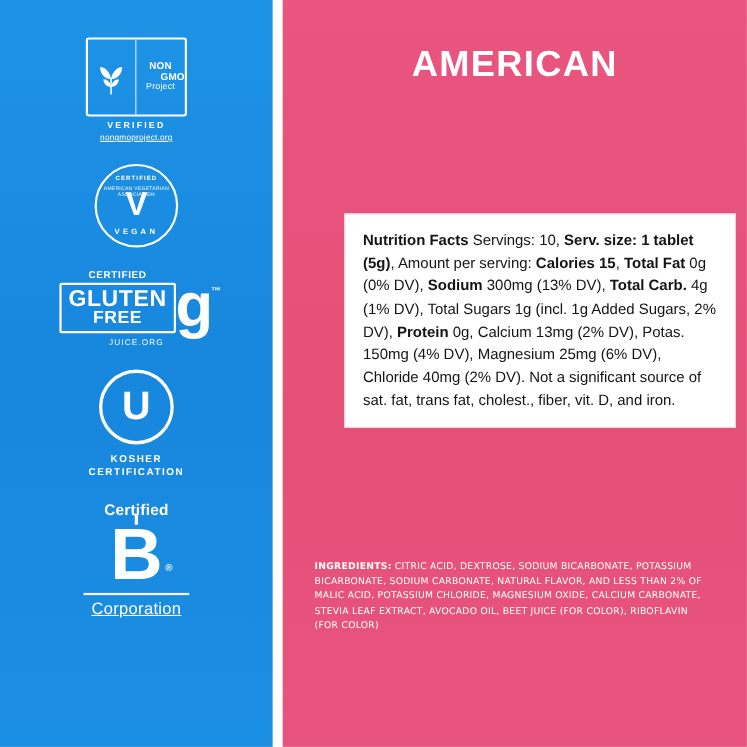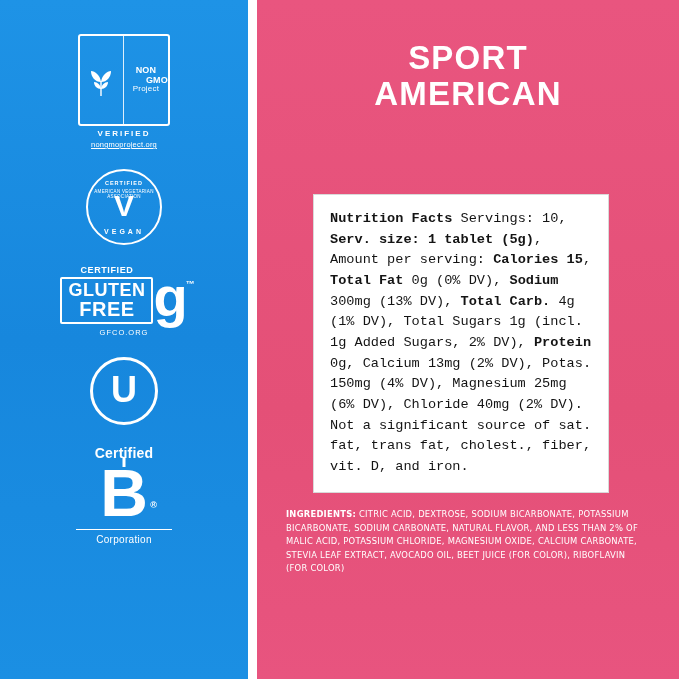--- a/index.html
+++ b/index.html
@@ -58,21 +58,21 @@
     flex-direction: column;
     align-items: center;
     color: #ffffff;
     margin-bottom: 16px;
   }
   .badge + .badge { margin-top: 4px; }
 
   
   .gmo-box {
     width: 92px;
-    height: 92px;
+    height: 72px;
     border: 2px solid #ffffff;
     border-radius: 3px;
     display: flex;
     align-items: stretch;
     box-sizing: border-box;
     overflow: hidden;
   }
   .gmo-left {
     width: 43px;
     display: flex;
@@ -159,22 +159,22 @@
     letter-spacing: .6px;
   }
   .gf-box {
     border: 2px solid #ffffff;
     border-radius: 2px;
     padding: 2px 6px 3px 6px;
     margin-top: 2px;
     text-align: center;
     line-height: 1.0;
   }
-  .gf-box .g1 { font-size: 18px; font-weight: bold; letter-spacing: .5px; display: block; }
-  .gf-box .g2 { font-size: 20px; font-weight: bold; letter-spacing: .5px; display: block; }
+  .gf-box .g1 { font-size: 21px; font-weight: bold; letter-spacing: .5px; display: block; }
+  .gf-box .g2 { font-size: 16px; font-weight: bold; letter-spacing: .5px; display: block; }
   .gf-bigg {
     font-size: 56px;
     font-weight: bold;
     line-height: 0.8;
     margin-left: -2px;
     margin-top: 6px;
     position: relative;
   }
   .gf-bigg sup {
     font-size: 9px;
@@ -243,22 +243,23 @@
     bottom: 14px;
     right: -9px;
   }
   .bc-rule {
     width: 96px;
     height: 1.5px;
     background: #ffffff;
     margin: 5px 0 4px 0;
   }
   .bc-corp {
-    font-size: 10px;
+    font-size: 15px;
     letter-spacing: .3px;
+    text-decoration: underline;
   }
 
   
   .title-block {
     text-align: center;
     color: #ffffff;
     padding-top: 40px;
   }
   .title-1, .title-2 {
     font-size: 33px;
@@ -270,29 +271,29 @@
     font-size: 14.5px;
     letter-spacing: 2.4px;
     margin-top: 10px;
     font-weight: normal;
   }
 
   .nutrition-card {
     position: absolute;
     left: 56px;
     top: 194px;
-    width: 296px;
+    width: 356px;
     background: #ffffff;
     border: 1px solid #d9d9d9;
     box-sizing: border-box;
     padding: 14px 16px 14px 16px;
     color: #141414;
     font-size: 13.6px;
     line-height: 1.52;
-    font-family: Liberation Mono, monospace;
+    font-family: Liberation Sans, sans-serif;
   }
   .nutrition-card b { font-weight: bold; }
 
   .ingredients {
     position: absolute;
     left: 29px;
     top: 508px;
     width: 362px;
     color: #ffffff;
     font-size: 8.4px;
@@ -345,46 +346,49 @@
           <div class="gf-certified">CERTIFIED</div>
           <div class="gf-box">
             <span class="g1">GLUTEN</span>
             <span class="g2">FREE</span>
           </div>
         </div>
         <div class="gf-bigg">
           <span>g</span><sup>™</sup>
         </div>
       </div>
-      <div class="gf-org">GFCO.ORG</div>
+      <div class="gf-org">JUICE.ORG</div>
     </div>
 
     <div class="badge">
       <div class="ku-circle">
         <div class="ku-u">U</div>
+      </div>
+      <div class="ku-label">
+        <div>KOSHER</div>
+        <div>CERTIFICATION</div>
       </div>
     </div>
 
     <div class="badge">
       <div class="bc-certified">Certified</div>
       <div class="bc-b">
         <span>B</span><sup>®</sup>
       </div>
       <div class="bc-rule"></div>
       <div class="bc-corp">Corporation</div>
     </div>
 
   </div>
 
   <div class="panel-divider"></div>
 
   <div class="panel-right">
 
     <div class="title-block">
-      <div class="title-1">SPORT</div>
       <div class="title-2">AMERICAN</div>
     </div>
 
     <div class="nutrition-card">
       <span><b>Nutrition Facts</b> Servings: 10, <b>Serv. size: 1 tablet (5g)</b>, Amount per serving: <b>Calories 15</b>, <b>Total Fat</b> 0g (0% DV), <b>Sodium</b> 300mg (13% DV), <b>Total Carb.</b> 4g (1% DV), Total Sugars 1g (incl. 1g Added Sugars, 2% DV), <b>Protein</b> 0g, Calcium 13mg (2% DV), Potas. 150mg (4% DV), Magnesium 25mg (6% DV), Chloride 40mg (2% DV). Not a significant source of sat. fat, trans fat, cholest., fiber, vit. D, and iron.</span>
     </div>
 
     <div class="ingredients">
       <span class="ing-label">INGREDIENTS:</span><span> CITRIC ACID, DEXTROSE, SODIUM BICARBONATE, POTASSIUM BICARBONATE, SODIUM CARBONATE, NATURAL FLAVOR, AND LESS THAN 2% OF MALIC ACID, POTASSIUM CHLORIDE, MAGNESIUM OXIDE, CALCIUM CARBONATE, STEVIA LEAF EXTRACT, AVOCADO OIL, BEET JUICE (FOR COLOR), RIBOFLAVIN (FOR COLOR)</span>
     </div>

